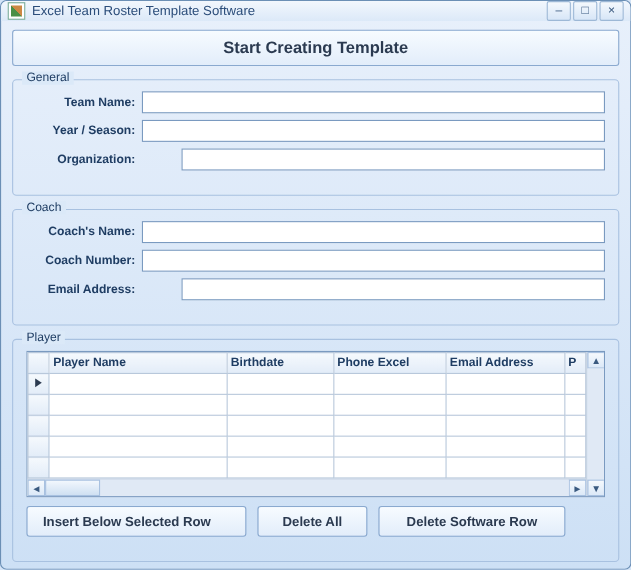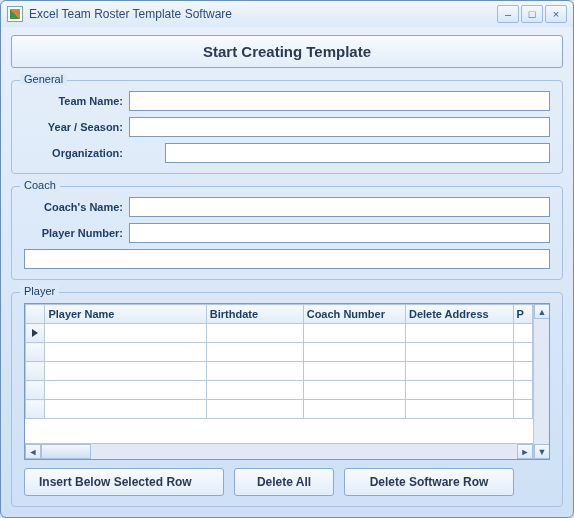--- a/index.html
+++ b/index.html
@@ -67,21 +67,21 @@
   font-weight: bold;
   font-size: 15px;
   color: #2b3a50;
   text-align: center;
   padding: 7px 0;
   cursor: default;
 }
 .groupbox {
   border: 1px solid #a8c1e0;
   border-radius: 4px;
-  padding: 10px 12px 10px 12px;
+  padding: 10px 12px 22px 12px;
   position: relative;
   margin-top: 6px;
   background: transparent;
 }
 .groupbox-title {
   position: absolute;
   top: -8px;
   left: 8px;
   background: #dbe9f8;
   padding: 0 4px;
@@ -235,42 +235,43 @@
       </div>
     </div>
 
     <div class="groupbox">
       <span class="groupbox-title">Coach</span>
       <div class="form-row">
         <div class="form-label">Coach's Name:</div>
         <input class="text-input" value="" style="">
       </div>
       <div class="form-row">
-        <div class="form-label">Player Number:</div>
-        <input class="text-input" value="" style="">
-      </div>
-      <div class="form-row">
+        <div class="form-label">Coach Number:</div>
+        <input class="text-input" value="" style="">
+      </div>
+      <div class="form-row">
+        <div class="form-label">Email Address:</div>
         <input class="text-input" value="" style="">
       </div>
     </div>
 
     <div class="groupbox players-box">
       <span class="groupbox-title">Player</span>
 
       <div class="grid-container">
         <div class="grid-wrap">
           <div class="grid-inner">
             <table class="grid">
               <tbody>
                   <tr>
                 <th class="rowhead"></th>
                 <th style="width:150px">Player Name</th>
                 <th style="width:90px">Birthdate</th>
-                <th style="width:95px">Coach Number</th>
-                <th style="width:100px">Delete Address</th>
+                <th style="width:95px">Phone Excel</th>
+                <th style="width:100px">Email Address</th>
                 <th style="width:18px">P</th>
               </tr>
               <tr>
                 <td class="rowhead"><span class="row-pointer"></span></td>
                 <td></td>
                     <td></td>
                     <td></td>
                     <td></td>
                     <td></td>
               </tr>

